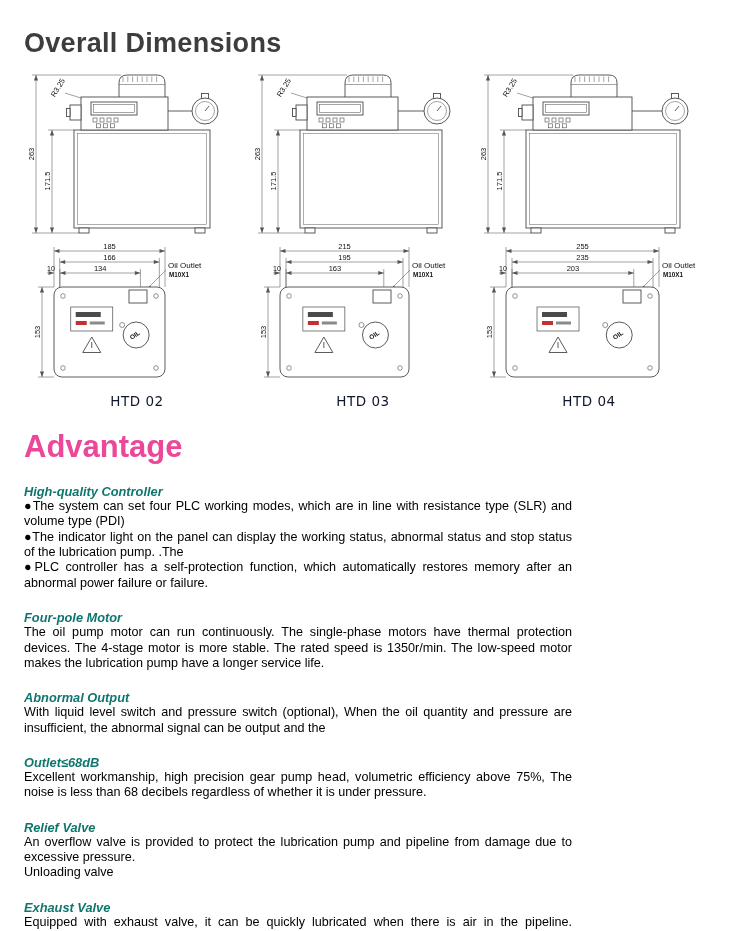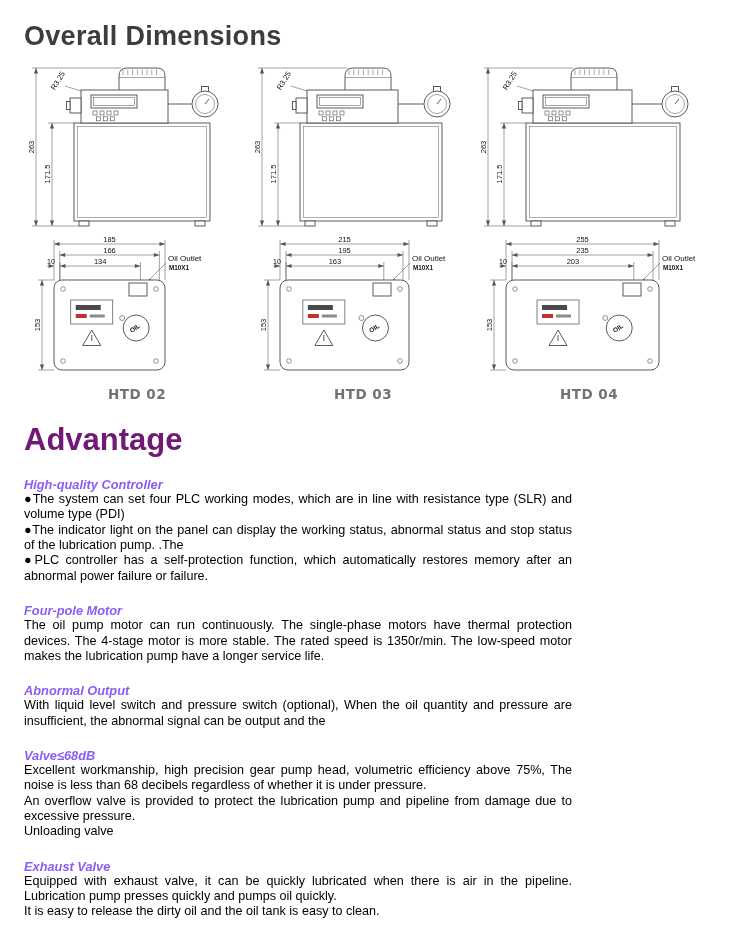--- a/index.html
+++ b/index.html
@@ -1,37 +1,37 @@
 <!DOCTYPE html>
 <html><head>
 <meta charset="utf-8">
 <style>
   * { margin:0; padding:0; box-sizing:border-box; }
   html,body { background:#fff; }
   body {
     width:750px; height:931px; overflow:hidden;
     font-family:"Liberation Sans", sans-serif; color:#000;
   }
-  .page { width:596px; height:931px; padding:21px 24px 10px 24px; }
+  .page { width:596px; height:931px; padding:28px 24px 10px 24px; }
   h1.dims-title {
     font-size:27px; font-weight:bold; color:#3d3d3d; letter-spacing:.3px;
     margin-bottom:6px;
   }
   .drawings { display:flex; justify-content:space-between; }
   figure.drawing-col { display:flex; flex-direction:column; align-items:center; width:230px; }
   figure.drawing-col svg { display:block; }
   figcaption.model-label {
-    font-weight:bold; font-size:13.5px; letter-spacing:.5px; margin-top:2px;
-    font-family:"DejaVu Sans", sans-serif; color:#737373;
+    font-weight:normal; font-size:13.5px; letter-spacing:.5px; margin-top:2px;
+    font-family:"DejaVu Sans", sans-serif; color:#0f172a;
   }
   h2.advantage-title {
-    font-size:31px; font-weight:bold; color:#701a75; margin:20px 0 12px 0;
+    font-size:31px; font-weight:bold; color:#ec4899; margin:20px 0 12px 0;
   }
   .adv-section h3 {
-    font-size:12.8px; font-style:italic; font-weight:bold; margin-top:19px; color:#8b5cf6;
+    font-size:12.8px; font-style:italic; font-weight:bold; margin-top:19px; color:#0f766e;
   }
   .adv-section p {
     font-size:12.6px; line-height:1.22; text-align:justify; color:#000000;
   }
   svg text { font-family:"Liberation Sans", sans-serif; }
 </style>
 </head>
 <body>
 
 <div class="page">
@@ -391,24 +391,25 @@
       </div>
       <div class="adv-section">
         <h3>Four-pole Motor</h3>
         <p>The oil pump motor can run continuously. The single-phase motors have thermal protection devices. The 4-stage motor is more stable. The rated speed is 1350r/min. The low-speed motor makes the lubrication pump have a longer service life.</p>
       </div>
       <div class="adv-section">
         <h3>Abnormal Output</h3>
         <p>With liquid level switch and pressure switch (optional), When the oil quantity and pressure are insufficient, the abnormal signal can be output and the</p>
       </div>
       <div class="adv-section">
-        <h3>Valve≤68dB</h3>
+        <h3>Outlet≤68dB</h3>
         <p>Excellent workmanship, high precision gear pump head, volumetric efficiency above 75%, The noise is less than 68 decibels regardless of whether it is under pressure.</p>
       </div>
       <div class="adv-section">
+        <h3>Relief Valve</h3>
         <p>An overflow valve is provided to protect the lubrication pump and pipeline from damage due to excessive pressure.</p>
         <p>Unloading valve</p>
       </div>
       <div class="adv-section">
         <h3>Exhaust Valve</h3>
         <p>Equipped with exhaust valve, it can be quickly lubricated when there is air in the pipeline. Lubrication pump presses quickly and pumps oil quickly.</p>
       </div>
       <div class="adv-section">
         <p>It is easy to release the dirty oil and the oil tank is easy to clean.</p>
       </div>

